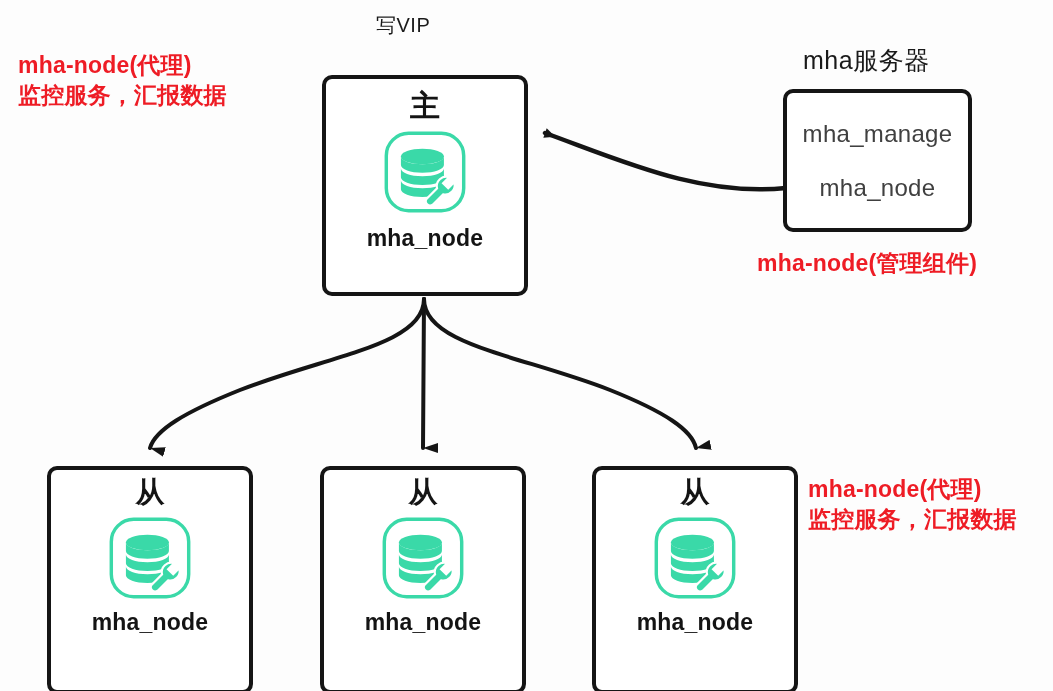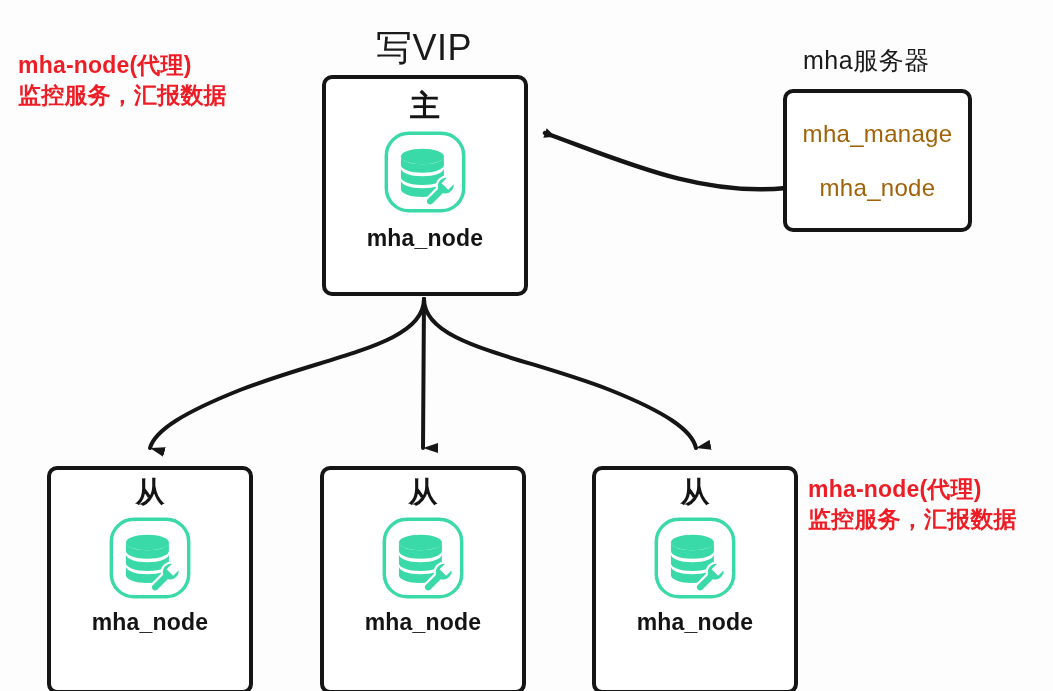--- a/index.html
+++ b/index.html
@@ -82,35 +82,35 @@
     border: 4px solid #151515;
     border-radius: 10px;
     display: flex;
     flex-direction: column;
     justify-content: center;
     align-items: center;
     gap: 26px;
   }
   .server-line {
     font-size: 24px;
-    color: #a16207;
+    color: #404040;
     font-weight: 400;
     letter-spacing: 0.3px;
   }
   
   .caption {
     position: absolute;
     color: #1a1a1a;
     font-weight: 400;
     white-space: nowrap;
   }
   #vip-caption {
     left: 376px;
-    top: 24px;
-    font-size: 36px;
+    top: 12px;
+    font-size: 20px;
     letter-spacing: 0.5px;
   }
   #mha-server-caption {
     left: 803px;
     top: 44px;
     font-size: 25px;
     letter-spacing: 0.5px;
   }
   
   .annotation {
@@ -225,19 +225,22 @@
   <div id="mha-server-box">
     <div class="server-line">mha_manage</div>
     <div class="server-line">mha_node</div>
   </div>
 
   <div class="annotation" id="annotation-master">
     <div>mha-node(代理)</div>
     <div>监控服务，汇报数据</div>
   </div>
 
+  <div class="annotation" id="annotation-manager">
+    <div>mha-node(管理组件)</div>
+  </div>
 
   <div class="annotation" id="annotation-slaves">
     <div>mha-node(代理)</div>
     <div>监控服务，汇报数据</div>
   </div>
 
 </div>
 
 </body></html>

